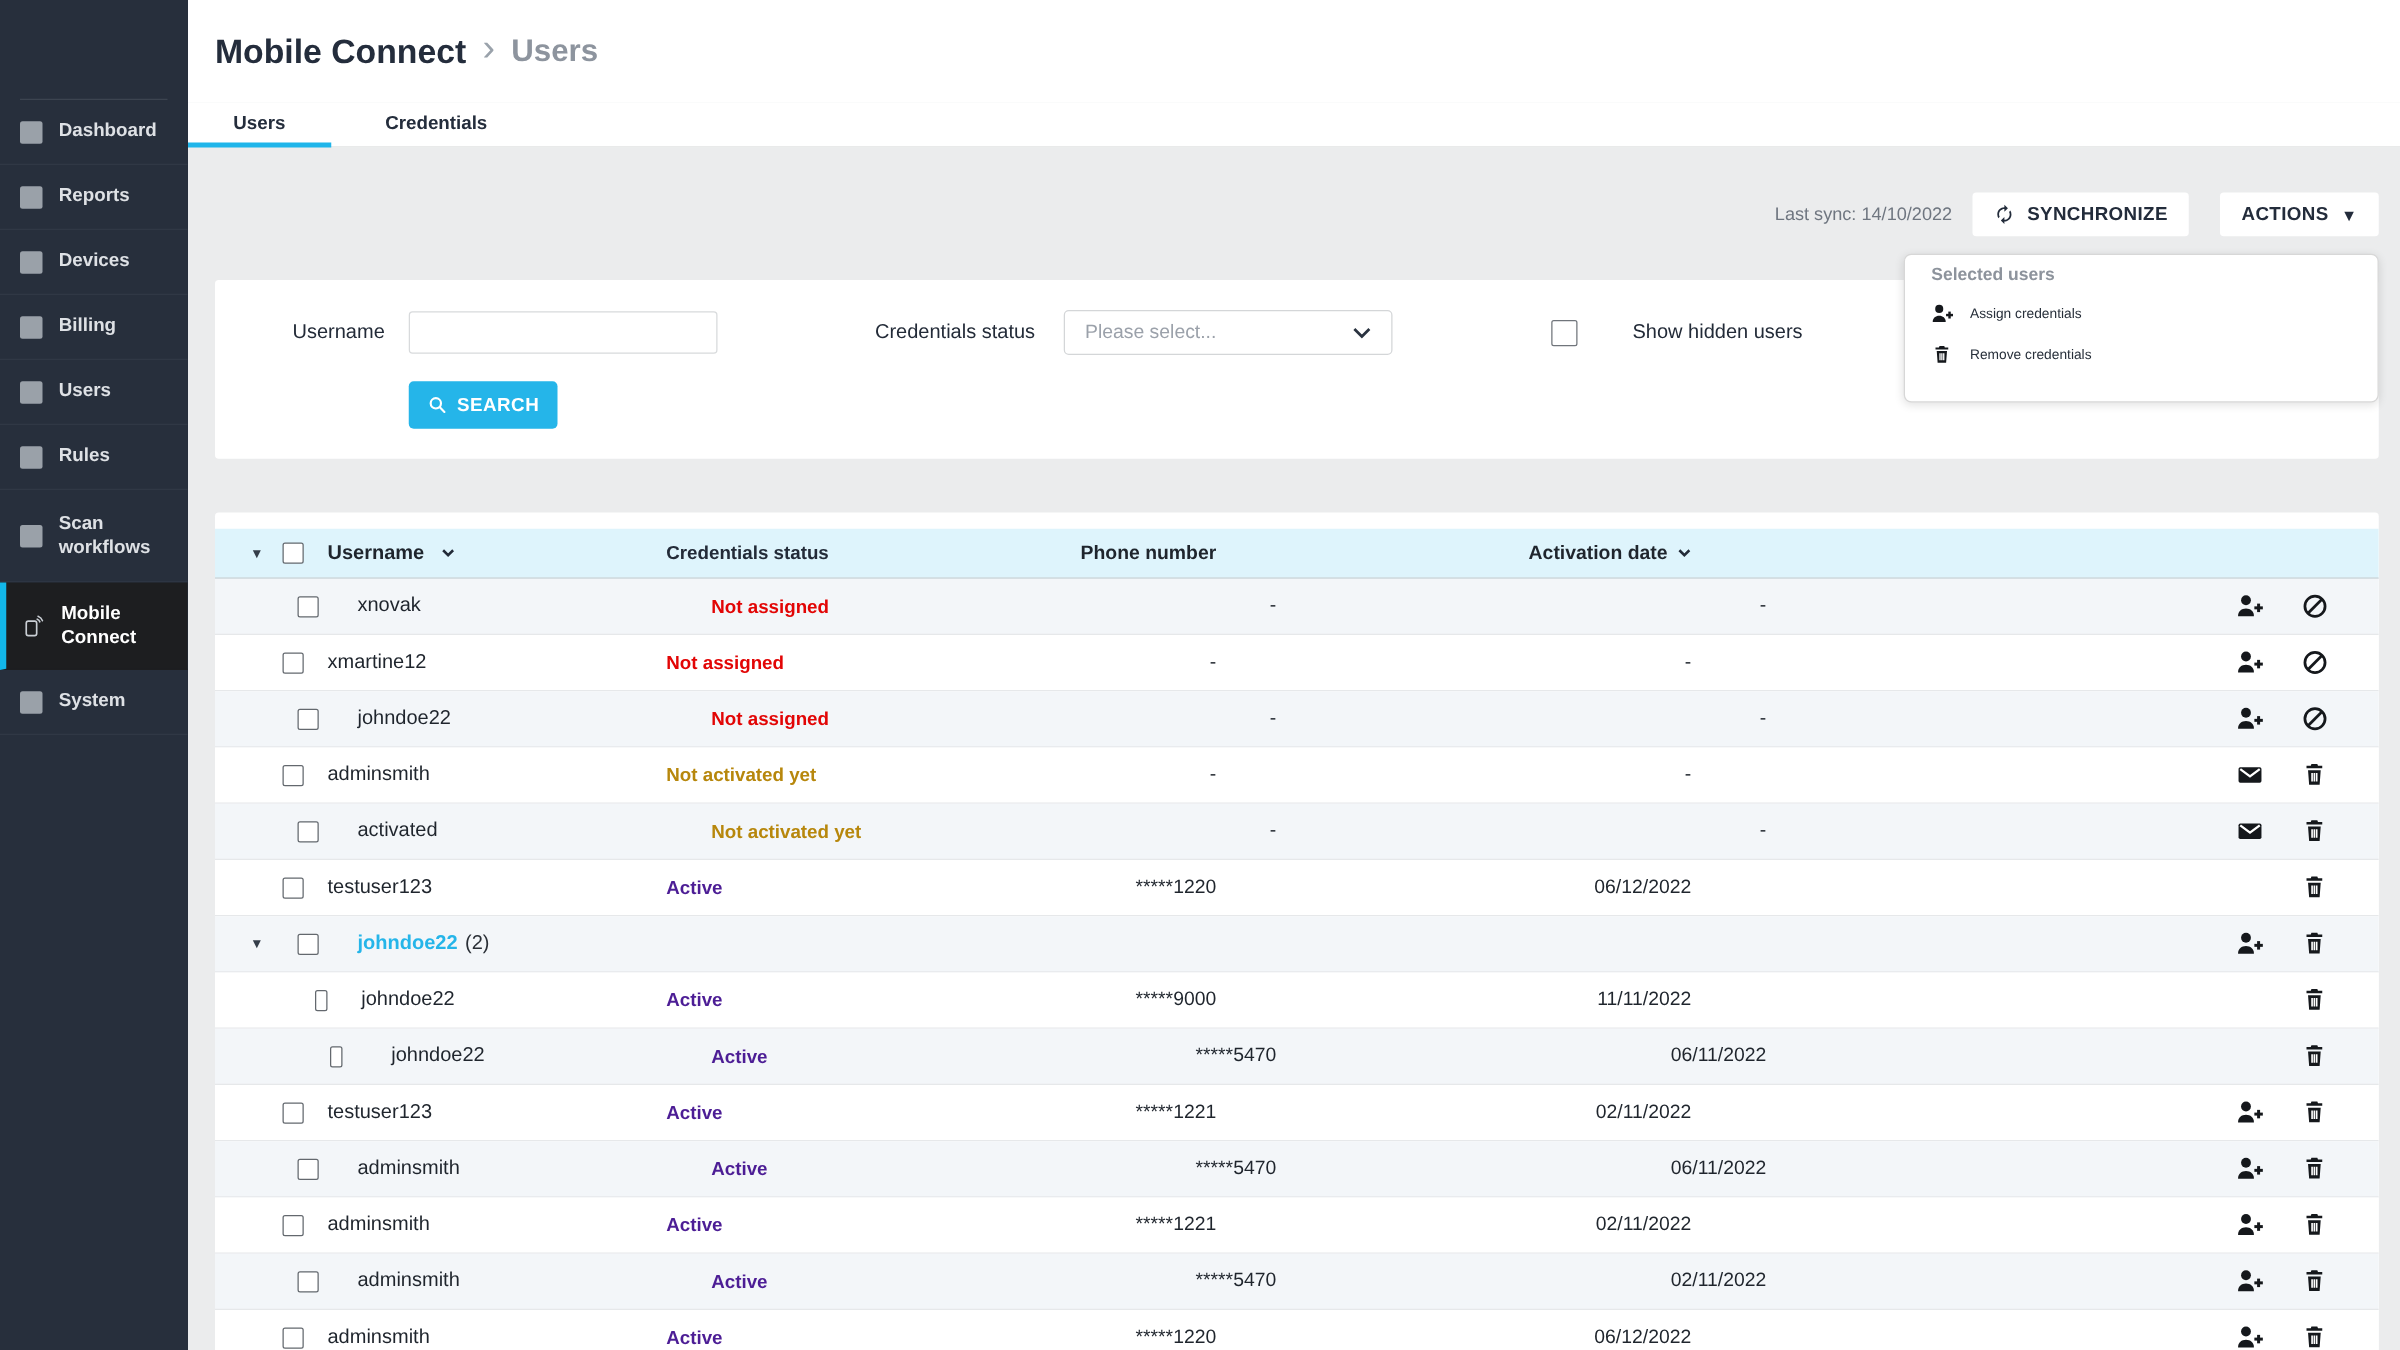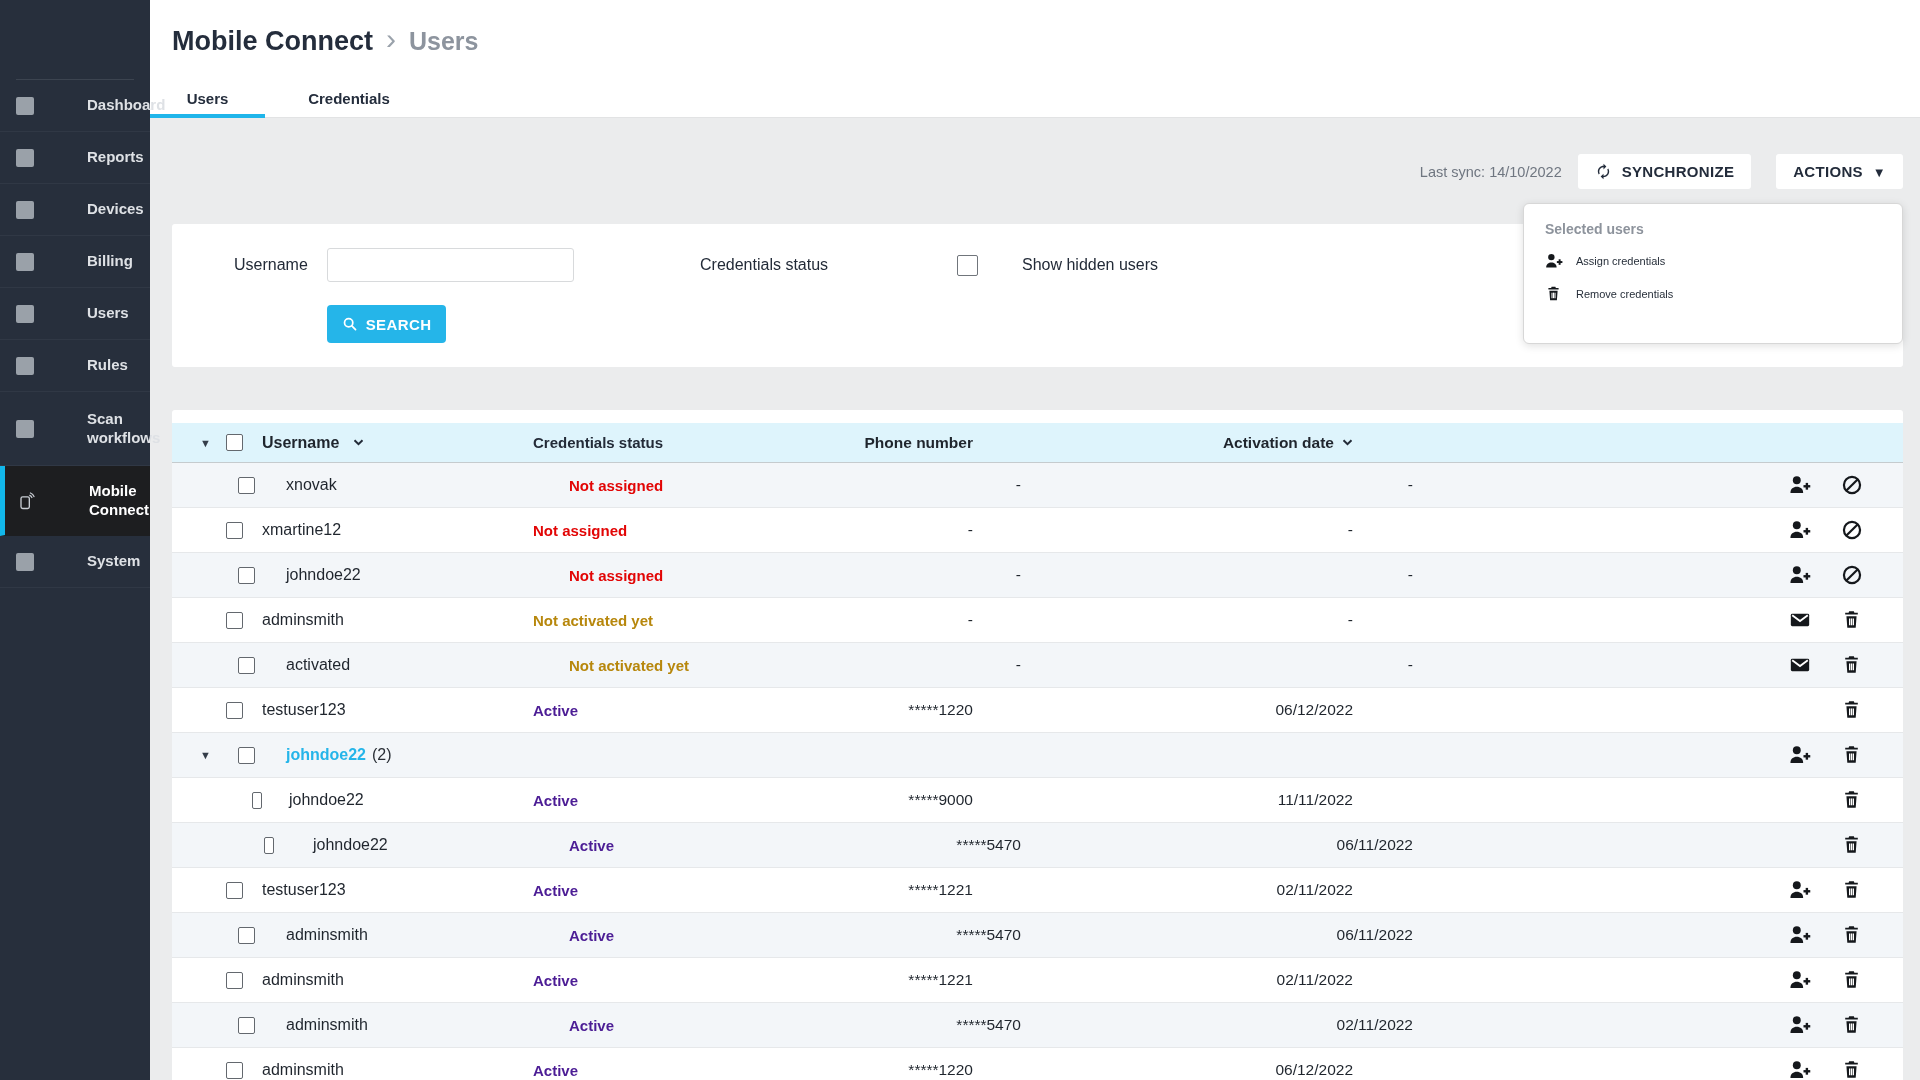--- a/index.html
+++ b/index.html
@@ -5,21 +5,21 @@
   html,body{margin:0;padding:0;width:1920px;height:1080px;overflow:hidden;
     font-family:"Liberation Sans",sans-serif;background:#ebeced;}
   *{box-sizing:border-box;}
 
   
   .snav{position:fixed;left:0;top:0;width:150px;height:1080px;background:#272f3c;z-index:20;}
   .sdiv{position:absolute;top:79px;left:16px;right:16px;height:1px;background:#3c4450;}
   .snav nav{position:absolute;top:80px;left:0;right:0;}
   .sitem{display:flex;align-items:center;gap:13px;padding:8px 10px 8px 16px;min-height:52px;
     border-bottom:1px solid #303845;color:#dee1e5;font-size:15px;font-weight:600;line-height:1.25;cursor:pointer;}
-  .sitem .slabel{flex:1;margin-left:40px;}
+  .sitem .slabel{flex:1;}
   .sq{width:18px;height:18px;background:#9aa1a9;border-radius:2px;flex:0 0 auto;}
   .sitem.active{background:#1d1e20;border-left:5px solid #12b7ea;padding-left:11px;color:#fff;font-weight:700;
     border-bottom:1px solid #1d1e20;min-height:70px;}
   .phicon{flex:0 0 auto;width:20px;height:20px;}
 
   
   .main{margin-left:150px;}
   .hdr{height:82px;background:#fff;display:flex;align-items:center;padding-left:22px;}
   .h-title{font-size:27px;font-weight:800;color:#242d3c;}
   .h-sep{font-size:30px;color:#9aa2ab;margin:0 13px;font-weight:400;line-height:1;padding-bottom:4px;}
@@ -36,22 +36,22 @@
   
   .toolbar{display:flex;justify-content:flex-end;align-items:center;padding-top:36px;height:71px;}
   .last-sync{font-size:14.5px;color:#6f7680;margin-right:16px;}
   .btn-white{background:#fff;border:none;border-radius:3px;height:35px;padding:0 17px;font-size:15px;
     font-weight:700;color:#232c3b;display:flex;align-items:center;gap:10px;letter-spacing:.3px;cursor:pointer;
     font-family:"Liberation Sans",sans-serif;}
   .btn-white + .btn-white{margin-left:25px;}
   .caret{font-size:13px;line-height:1;padding-top:1px;}
 
   
-  .menu{position:absolute;top:85px;right:17px;width:380px;height:141px;background:#fff;
-    border:1px solid #d7d7d7;border-radius:6px;box-shadow:0 2px 8px rgba(0,0,0,.12);z-index:10;padding:17px 21px;}
+  .menu{position:absolute;top:85px;right:17px;width:380px;height:119px;background:#fff;
+    border:1px solid #d7d7d7;border-radius:6px;box-shadow:0 2px 8px rgba(0,0,0,.12);z-index:10;padding:7px 21px;}
   .menu-title{color:#8d939c;font-weight:700;font-size:14px;}
   .menu-item{display:flex;align-items:center;gap:13px;margin-top:15px;font-size:11px;color:#272f3a;cursor:pointer;}
   .mi{width:18px;height:18px;display:inline-flex;}
 
   
   .fcard{background:#fff;border-radius:3px;margin-top:35px;height:143px;position:relative;}
   .frow{display:flex;align-items:center;padding-top:24px;}
   .flabel{font-size:16px;color:#232b38;}
   .fl1{margin-left:62px;width:72px;text-align:right;}
   .fl2{margin-left:126px;width:130px;}
@@ -198,20 +198,28 @@
         </span>
         <span>Remove credentials</span>
       </div>
     </div>
 
     <div class="fcard">
       <div class="frow">
         <span class="flabel fl1">Username</span>
         <input class="finput" type="text" value="" style="">
         <span class="flabel fl2">Credentials status</span>
+        <div class="fselect">
+          <span class="ph">Please select...</span>
+          <span style="display:inline-flex;">
+            <svg width="15" height="9" viewBox="0 0 15 9">
+                <polyline points="1.5,1.2 7.5,7.2 13.5,1.2" fill="none" stroke="#2a3340" stroke-width="2.2"></polyline>
+              </svg>
+          </span>
+        </div>
         <div class="cbwrap">
           <span class="cb-lg"></span>
           <span class="flabel">Show hidden users</span>
         </div>
       </div>
       <button class="btn-search">
         <span style="display:inline-flex;">
           <svg viewBox="0 0 24 24" width="16" height="16">
               <circle cx="10" cy="10" r="6.2" fill="none" stroke="#fff" stroke-width="2.6"></circle>
               <line x1="14.8" y1="14.8" x2="20.3" y2="20.3" stroke="#fff" stroke-width="2.6" stroke-linecap="round"></line>

